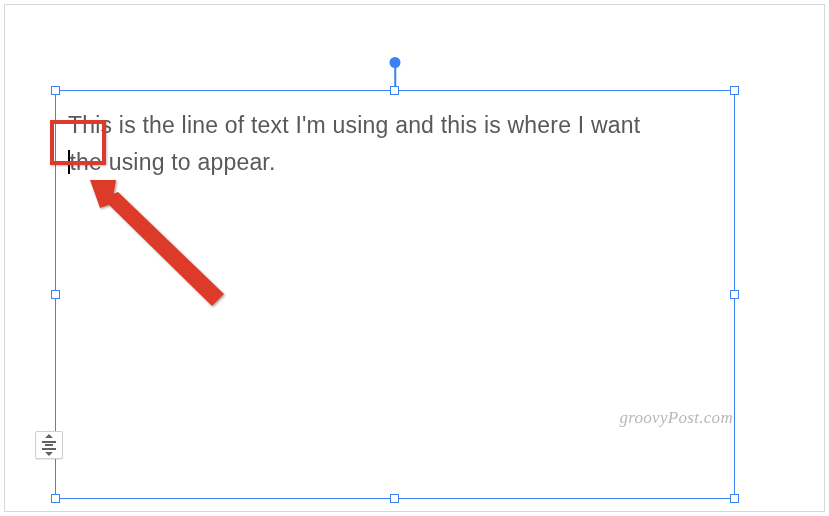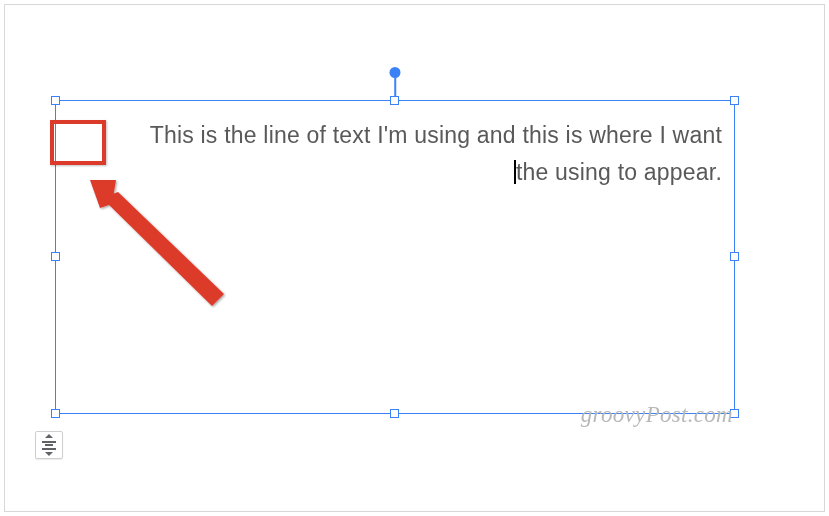--- a/index.html
+++ b/index.html
@@ -15,25 +15,24 @@
       left: 4px;
       top: 4px;
       width: 821px;
       height: 508px;
       border: 1px solid #d8d8d8;
     }
     
     .textbox-frame {
       position: absolute;
       left: 55px;
-      top: 100px;
+      top: 90px;
       width: 680px;
-      height: 314px;
+      height: 409px;
       border: 1.5px solid #3b82f6;
-      text-align: right;
     }
     .handle {
       position: absolute;
       width: 9px;
       height: 9px;
       background: #ffffff;
       border: 1.5px solid #3b82f6;
     }
     .h-tl { left: -5px; top: -5px; }
     .h-tm { left: calc(50% - 5px); top: -5px; }
@@ -99,21 +98,21 @@
       width: 180px;
       height: 160px;
       pointer-events: none;
     }
     
     .watermark {
       position: absolute;
       right: 96px;
       bottom: 88px;
       font-family: Georgia, 'Times New Roman', serif;
-      font-size: 23px;
+      font-size: 17px;
       font-style: italic;
       color: #b8b8b8;
       letter-spacing: 0.3px;
     }
     
     .valign-control {
       position: absolute;
       left: 35px;
       bottom: 57px;
       width: 28px;

